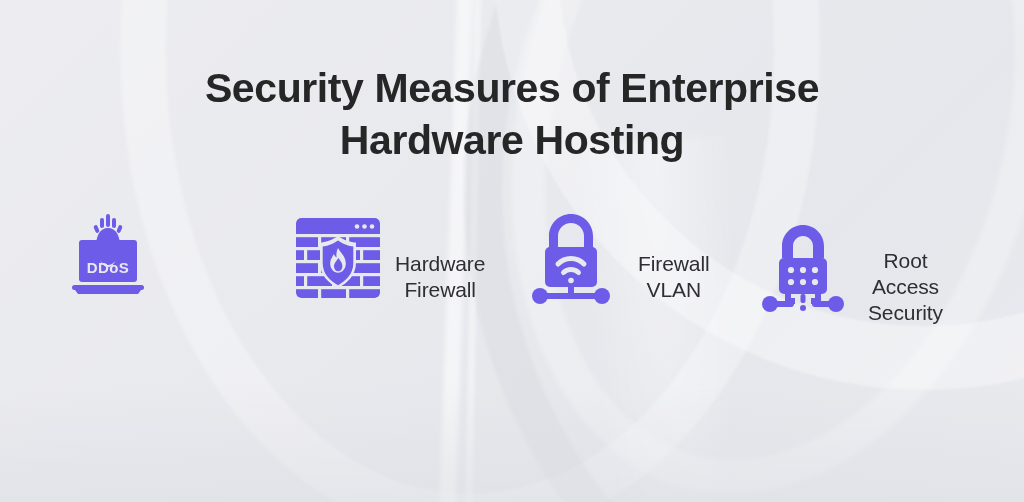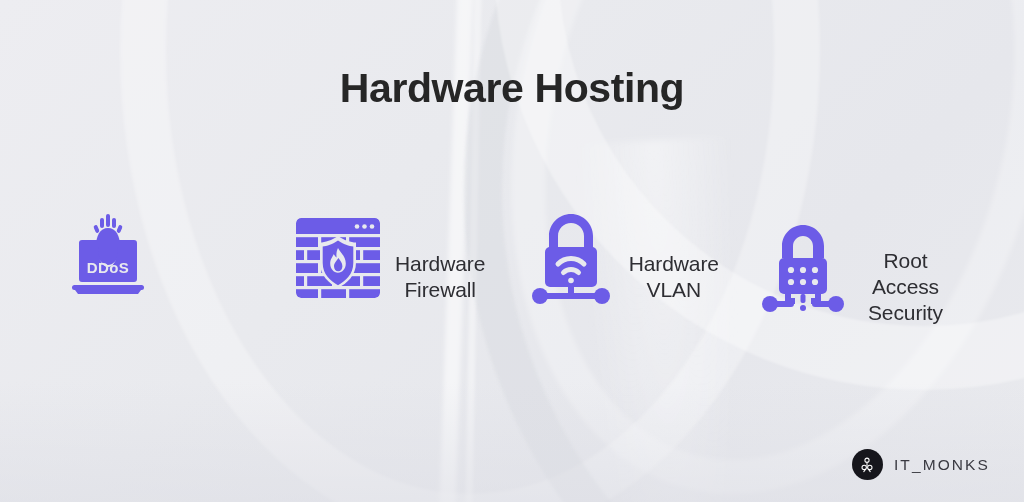--- a/index.html
+++ b/index.html
@@ -202,20 +202,21 @@
     <div class="deco-band-2"></div>
     <div class="deco-band-3"></div>
     <div class="deco-swoosh"></div>
     <div class="deco-arc-b"></div>
     <div class="deco-arc-a"></div>
     <div class="deco-bottom-shade"></div>
   </div>
 
   <div class="title-wrap">
     <h1 class="title">
+      <span class="line">Security Measures of Enterprise</span>
       <span class="line">Hardware Hosting</span>
     </h1>
   </div>
 
   <div class="cards">
 
     <div class="card">
       <div class="icon-box">
         <svg width="92" height="92" viewBox="0 0 92 92" aria-hidden="true">
           <g fill="#6c5ce7">
@@ -311,21 +312,21 @@
             <circle cx="77" cy="84" r="8"></circle>
           </g>
 
           <g fill="none" stroke="#e8e9ee" stroke-width="5" stroke-linecap="round">
             <path d="M33 52 a18 18 0 0 1 26 0"></path>
             <path d="M38.5 60.5 a11 11 0 0 1 15 0"></path>
           </g>
           <circle cx="46" cy="68.5" r="2.8" fill="#e8e9ee"></circle>
         </svg>
       </div>
-      <div class="card-label">Hardware VLAN</div>
+      <div class="card-label">Firewall VLAN</div>
     </div>
 
     <div class="card">
       <div class="icon-box">
         <svg width="92" height="92" viewBox="0 0 92 92" aria-hidden="true">
           <g fill="#6c5ce7">
 
             <path d="M46 3 c-11.6 0 -21 9.4 -21 21 v12 h11 v-12 c0 -5.5 4.5 -10 10 -10 c5.5 0 10 4.5 10 10 v12 h11 v-12 c0 -11.6 -9.4 -21 -21 -21 z"></path>
 
             <rect x="22" y="36" width="48" height="36" rx="5"></rect>
@@ -349,29 +350,14 @@
             <circle cx="46" cy="60" r="3.1"></circle>
             <circle cx="58" cy="60" r="3.1"></circle>
           </g>
         </svg>
       </div>
       <div class="card-label">Root Access Security</div>
     </div>
 
   </div>
 
-  <div class="logo">
-    <span class="logo-mark">
-      <svg width="20" height="20" viewBox="0 0 20 20" aria-hidden="true">
-        <g fill="none" stroke="#ffffff" stroke-width="1.05" stroke-linecap="round">
-          <circle cx="10" cy="5.2" r="2.1"></circle>
-          <path d="M10 7.3 v3.4"></path>
-          <circle cx="7.2" cy="12.4" r="2.2"></circle>
-          <circle cx="12.8" cy="12.4" r="2.2"></circle>
-          <path d="M8.6 14.2 l-1.8 2.4"></path>
-          <path d="M11.4 14.2 l1.8 2.4"></path>
-        </g>
-      </svg>
-    </span>
-    <span class="logo-text">IT_MONKS</span>
-  </div>
 
 </div>
 
 </body></html>

